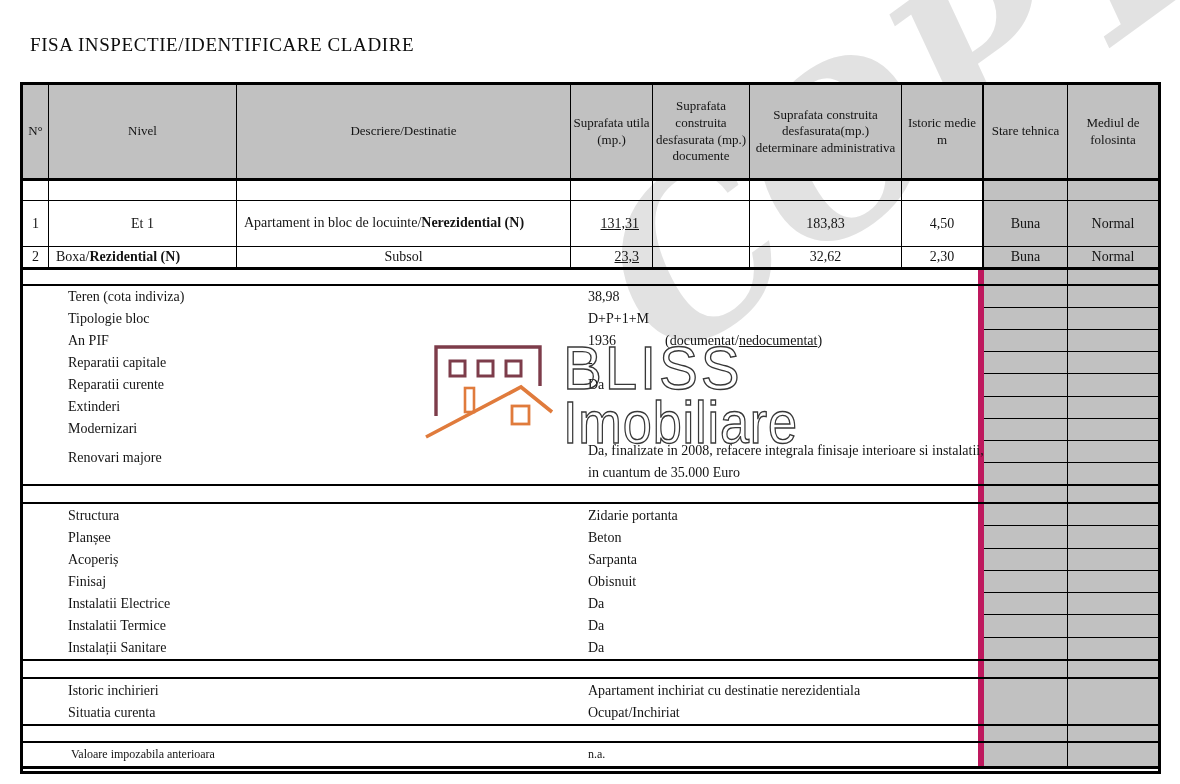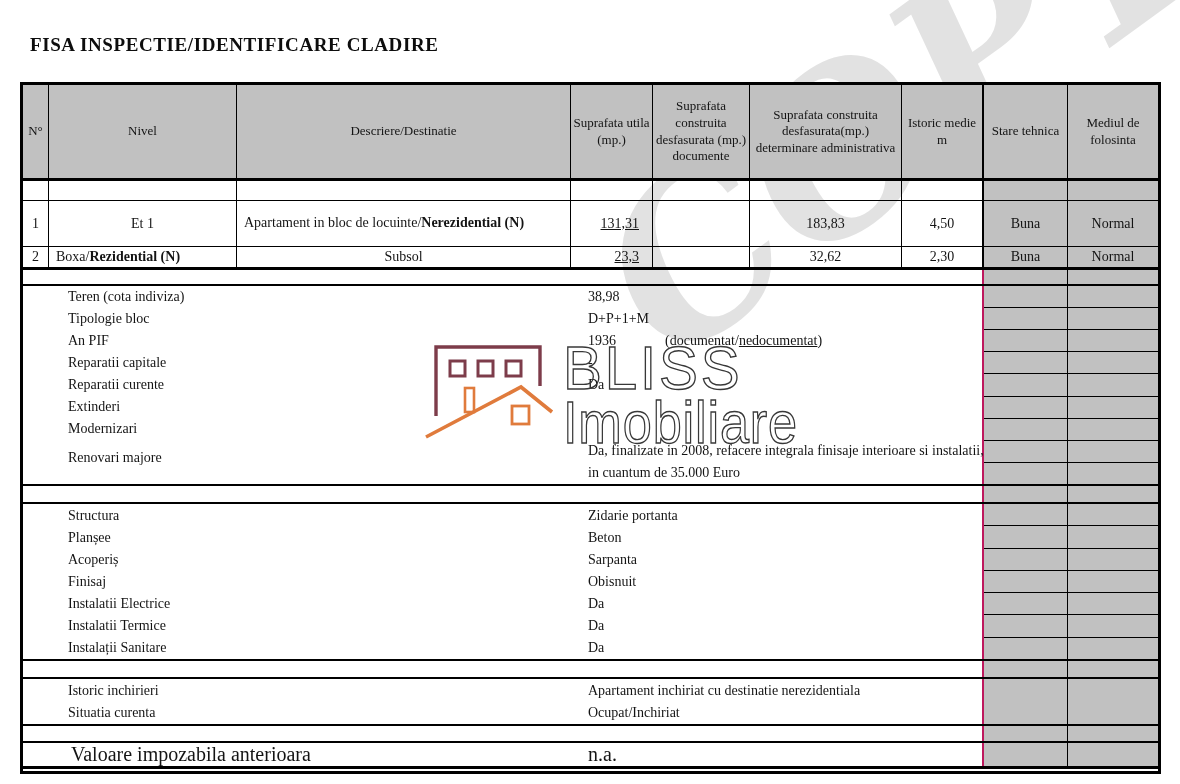--- a/index.html
+++ b/index.html
@@ -1,19 +1,19 @@
 <!DOCTYPE html>
 <html><head>
 <meta charset="utf-8">
 <style>
   html,body{margin:0;padding:0;background:#fff;}
   *{box-sizing:border-box;}
   .page{position:relative;width:1180px;height:784px;background:#ffffff;overflow:hidden;
         font-family:"Liberation Serif", serif;color:#141414;}
-  .title{position:absolute;left:30px;top:34px;margin:0;font-size:19px;font-weight:bold;
+  .title{position:absolute;left:30px;top:34px;margin:0;font-size:19px;font-weight:normal;
          letter-spacing:.6px;color:#0d0d0d;}
   
   .watermark{position:absolute;left:575px;top:18px;z-index:1;font-family:"DejaVu Serif",serif;
              font-style:italic;font-weight:bold;font-size:215px;line-height:1;color:#e2e2e2;
              transform:rotate(-36deg);transform-origin:45% 55%;pointer-events:none;user-select:none;}
   
   .tbl{position:absolute;left:20px;top:82px;width:1141px;z-index:2;
        border:3px solid #000;border-bottom:none;background:transparent;}
   .grid9{display:grid;grid-template-columns:26px 188px 334px 82px 97px 152px 82px 84px 90px;}
   .grid3{display:grid;grid-template-columns:961px 84px 90px;}
@@ -27,24 +27,24 @@
   .rempty{height:20px;}
   .r1{height:46px;}
   .r2{height:23px;}
   .r2 .c{border-bottom:3px solid #000;}
   .desc{justify-content:flex-start;text-align:left;padding:2px 30px 2px 7px;line-height:1.35;display:flex;flex-wrap:wrap;align-content:center;}
   .num{justify-content:flex-end;padding-right:13px;text-decoration:underline;}
   
   .band{position:relative;}
   .sec{border-top:2px solid #000;border-bottom:2px solid #000;}
   .g14{height:14px;} .g16{height:16px;} .g15{height:15px;}
-  .lbox{border-right:2px solid #be185d;position:relative;background:transparent;font-family:Liberation Serif, serif;}
+  .lbox{border-right:6px solid #be185d;position:relative;background:transparent;font-family:Liberation Serif, serif;}
   .line{position:relative;height:22px;font-size:14px;}
   .line2{position:relative;height:44px;font-size:14px;}
-  .line23{position:relative;height:17px;font-size:20px;}
+  .line23{position:relative;height:17px;font-size:12px;}
   .lab{position:absolute;left:45px;top:0;line-height:22px;white-space:nowrap;}
   .lab-b{top:auto;bottom:15px;}
   .lab-sec4{left:48px;line-height:23px;}
   .val{position:absolute;left:565px;top:0;line-height:22px;white-space:nowrap;}
   .val-wrap{position:absolute;left:565px;top:0;width:398px;line-height:22px;white-space:normal;}
   .note{position:absolute;left:642px;top:0;line-height:22px;white-space:nowrap;}
   .u{text-decoration:underline;}
   .pad-t{padding-top:1px;}
   .gstack{display:flex;flex-direction:column;background:#c1c1c1;}
   .gstack.a{border-right:1px solid #000;}

